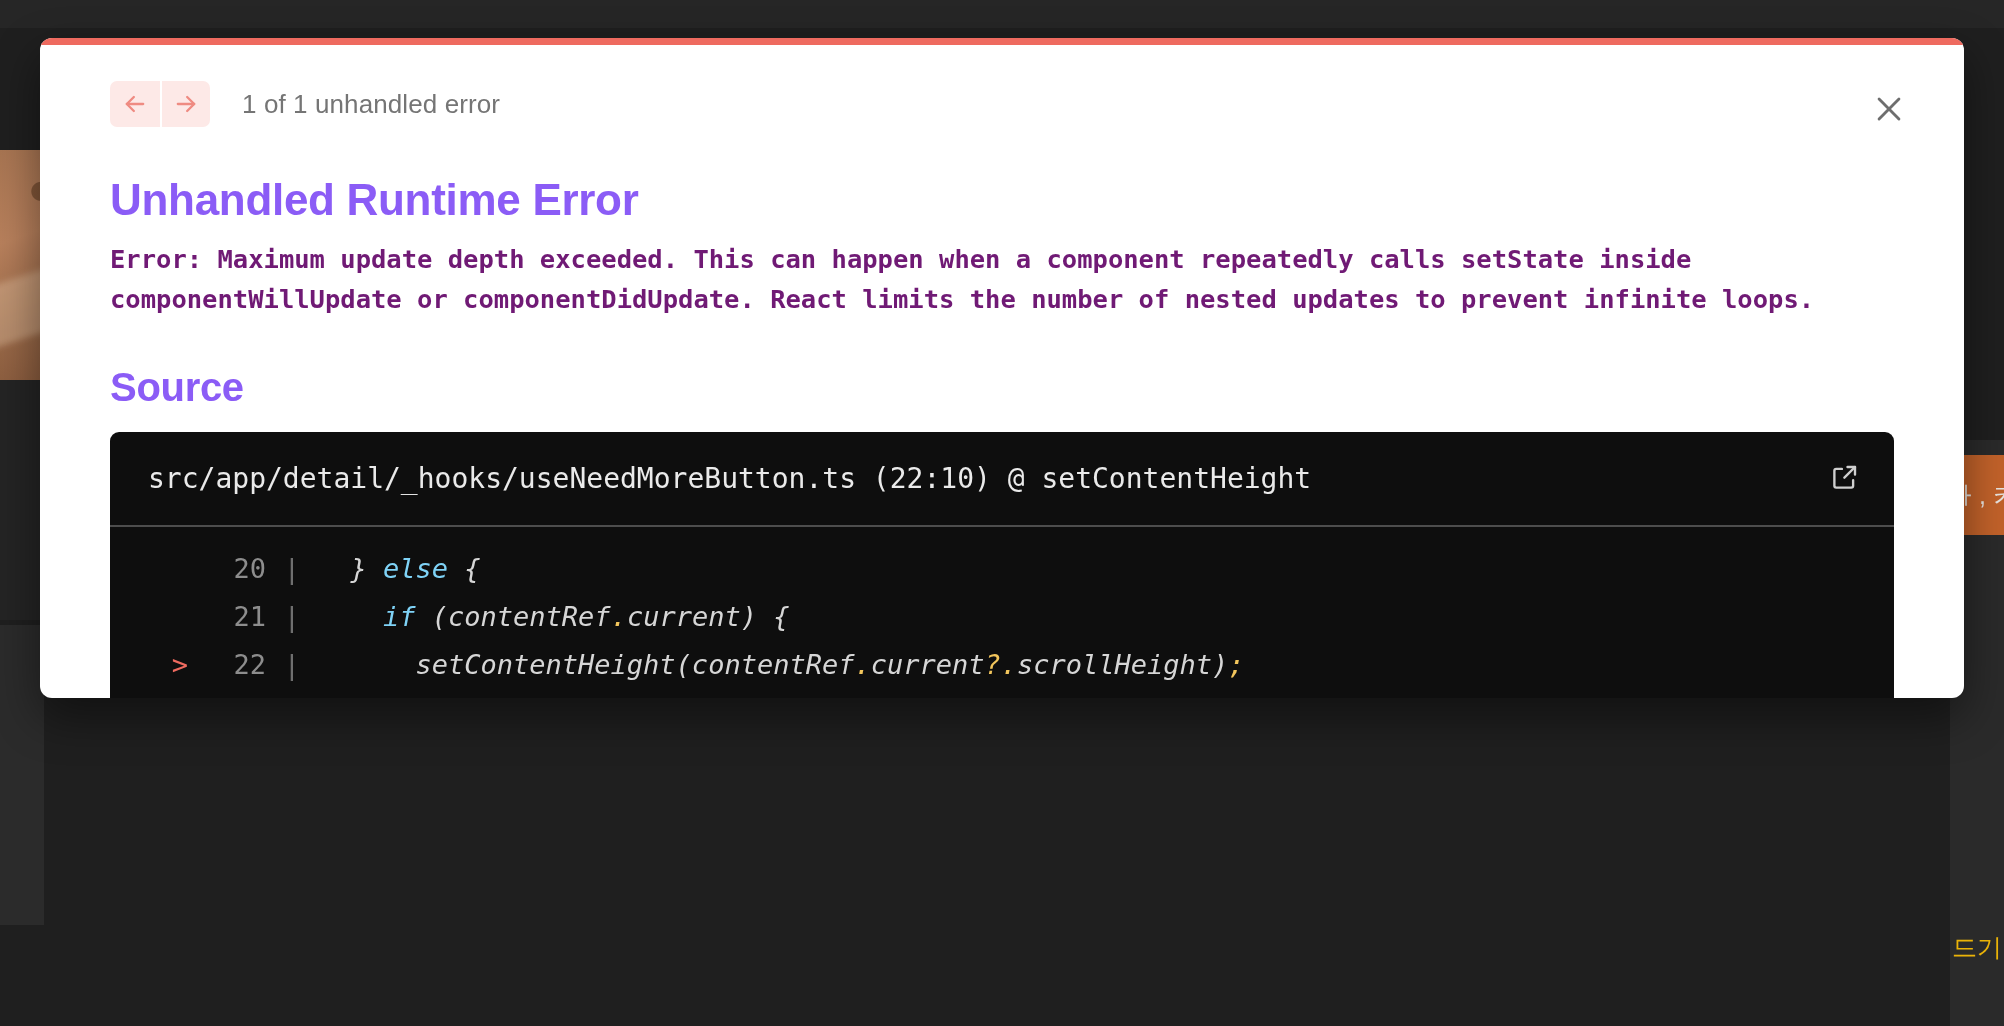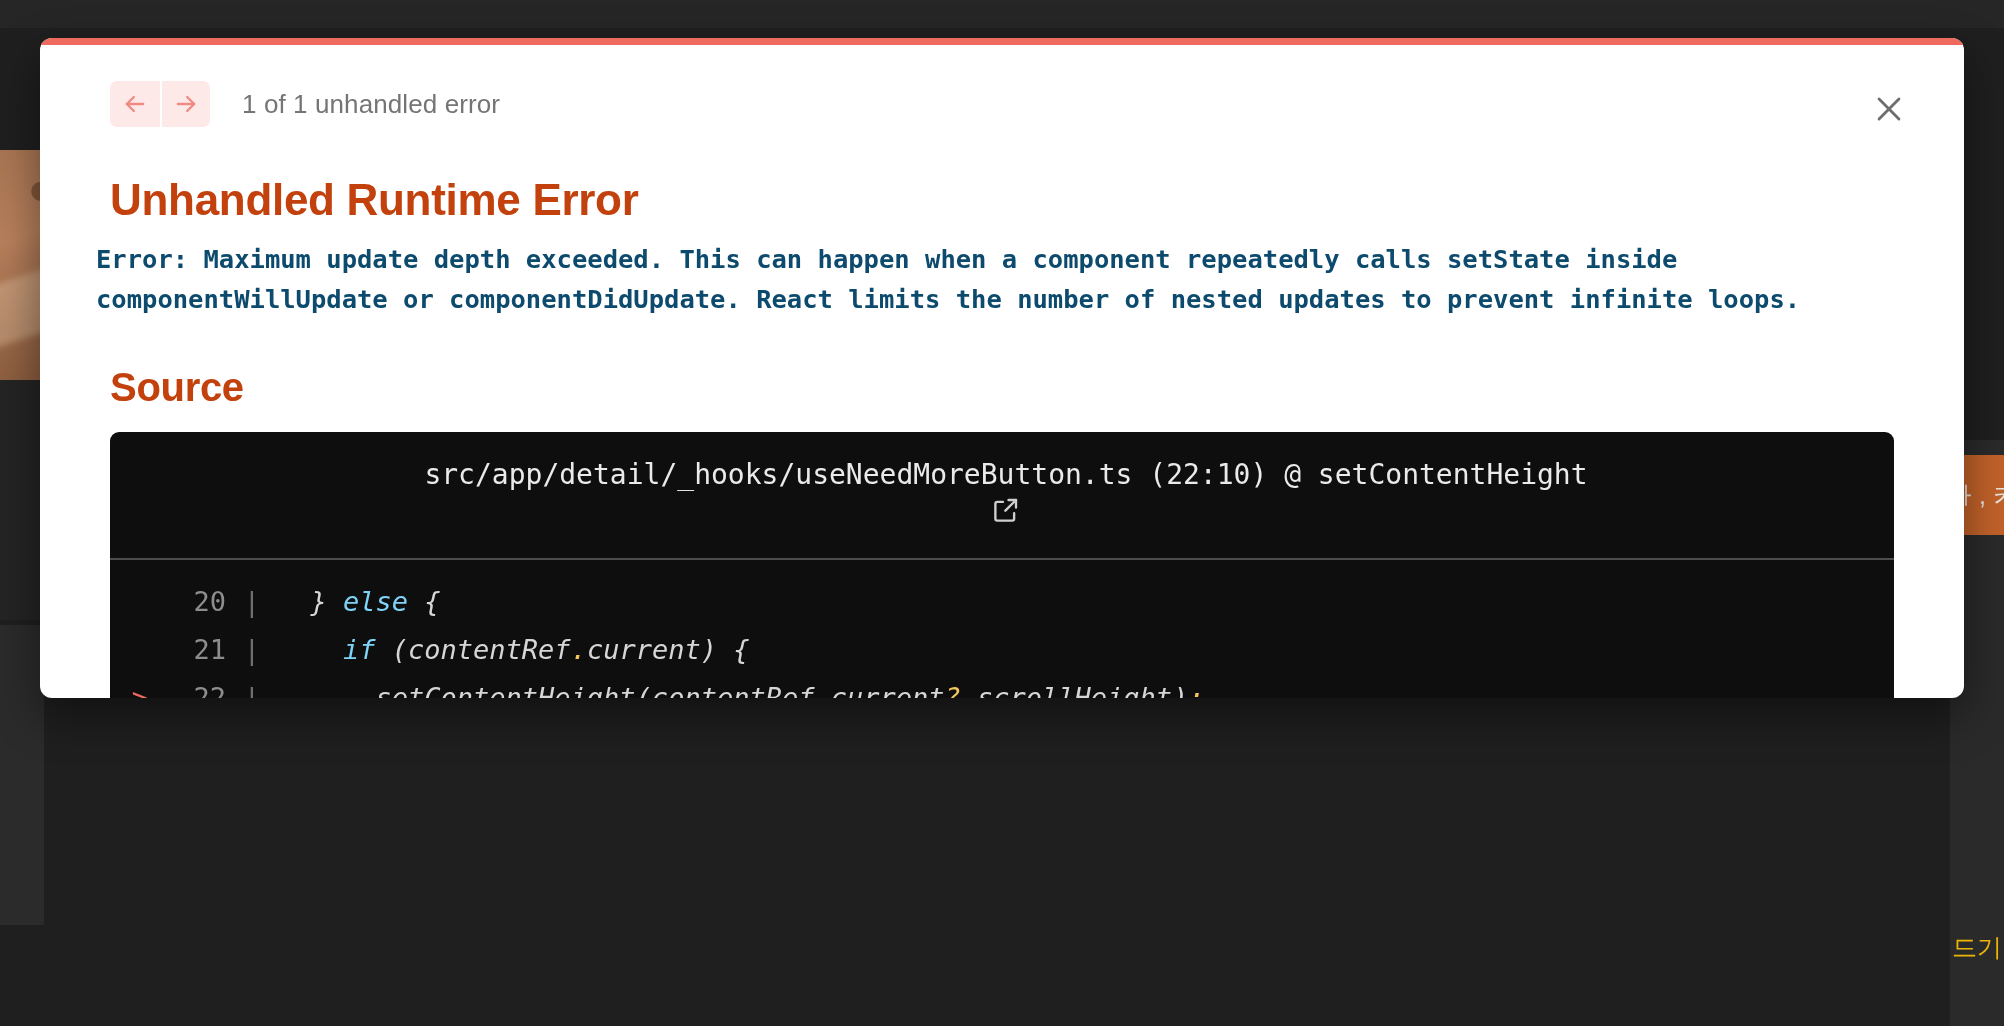--- a/index.html
+++ b/index.html
@@ -172,37 +172,37 @@
     justify-content: center;
     color: #6e6e6e;
     padding: 0;
   }
 
   
   .section-title {
     margin-left: 38px;
     font-family: "Liberation Sans Narrow", "Liberation Sans", sans-serif;
     font-weight: bold;
-    color: #c2410c;
+    color: #8b5cf6;
     letter-spacing: -0.3px;
   }
   .title-runtime {
     font-size: 44px;
     margin-top: 48px;
   }
   .title-source {
     font-size: 40px;
     margin-top: 46px;
   }
 
   .error-message {
-    margin-left: 24px;
+    margin-left: 38px;
     margin-right: 40px;
     margin-top: 14px;
-    color: #0c4a6e;
+    color: #701a75;
     font-family: "DejaVu Sans Mono", "Liberation Mono", monospace;
     font-weight: bold;
     font-size: 25.5px;
     line-height: 40px;
     white-space: pre-wrap;
     word-break: break-word;
   }
 
   
   .code-card {
@@ -210,21 +210,20 @@
     background: #0e0e0e;
     border-radius: 9px;
     overflow: hidden;
   }
   .code-head {
     display: flex;
     align-items: center;
     justify-content: space-between;
     padding: 26px 30px 26px 38px;
     border-bottom: 2px solid #4d4d4d;
-    flex-direction: column;
   }
   .code-path {
     color: #eaeaea;
     font-family: "DejaVu Sans Mono", "Liberation Mono", monospace;
     font-size: 28px;
     white-space: nowrap;
     overflow: hidden;
     text-overflow: ellipsis;
   }
   .open-ext-btn {
@@ -241,21 +240,21 @@
 
   .code-lines {
     padding: 18px 0 30px 0;
     font-family: "DejaVu Sans Mono", "Liberation Mono", monospace;
     font-size: 27px;
     line-height: 48px;
     color: #d6d6d6;
     white-space: pre;
     overflow: hidden;
   }
-  .code-row { display: flex; align-items: flex-end; }
+  .code-row { display: flex; align-items: flex-end; margin-left: 40px; }
   .gutter-mark {
     width: 46px;
     text-align: right;
     color: #ee6a5f;
     flex: 0 0 auto;
     padding-right: 8px;
   }
   .gutter-num {
     width: 70px;
     text-align: right;

